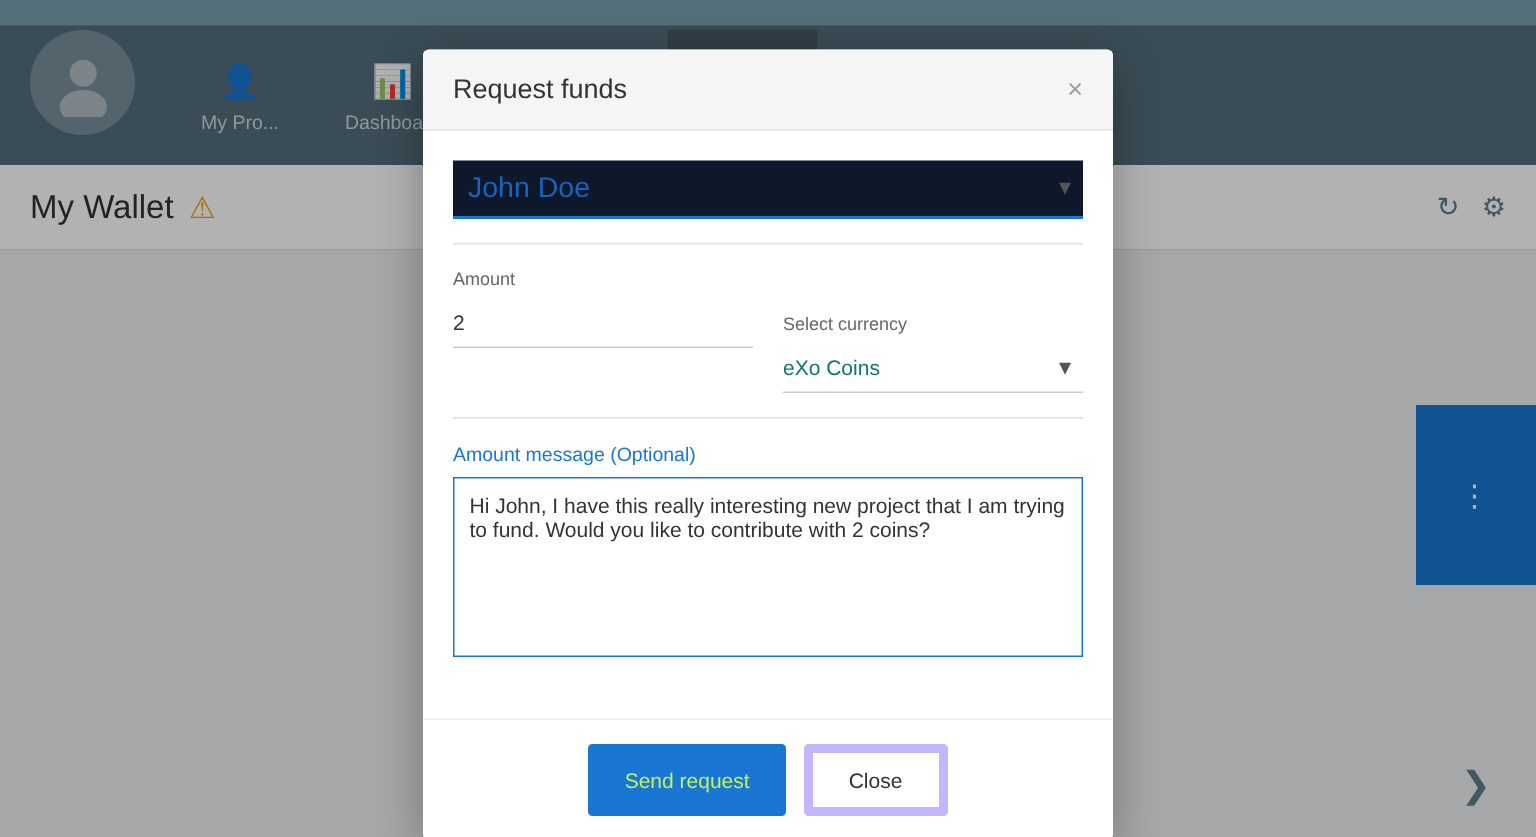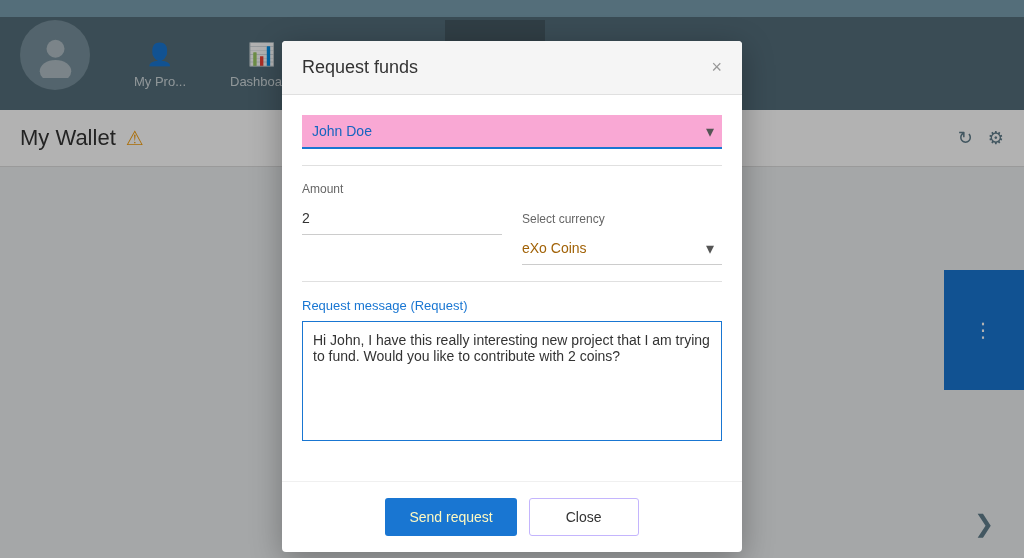--- a/index.html
+++ b/index.html
@@ -221,25 +221,25 @@
       display: block;
     }
 
     .recipient-select-wrapper {
       position: relative;
       border-bottom: 2px solid #1976d2;
     }
 
     .recipient-select-inner {
       width: 100%;
-      background: #f9a8d4;
+      background: #0f172a;
       padding: 8px 30px 8px 10px;
       color: #1565c0;
       font-weight: 500;
-      font-size: 14px;
+      font-size: 19px;
       border: none;
       appearance: none;
       cursor: pointer;
     }
 
     .select-arrow {
       position: absolute;
       right: 8px;
       top: 50%;
       transform: translateY(-50%);
@@ -276,21 +276,21 @@
     .currency-select-wrapper {
       position: relative;
       border-bottom: 1px solid #ccc;
     }
 
     .currency-select-inner {
       width: 100%;
       border: none;
       padding: 8px 30px 8px 0;
       font-size: 14px;
-      color: #a16207;
+      color: #0f766e;
       appearance: none;
       cursor: pointer;
       background: transparent;
     }
 
     .divider {
       border: none;
       border-top: 1px solid #e0e0e0;
       margin: 16px 0;
     }
@@ -310,34 +310,34 @@
     .modal-footer {
       padding: 16px 20px;
       display: flex;
       justify-content: center;
       gap: 12px;
       border-top: 1px solid #f0f0f0;
     }
 
     .btn-primary {
       background: #1976d2;
-      color: #fef9c3;
+      color: #bef264;
       border: none;
       padding: 10px 24px;
       border-radius: 3px;
       font-size: 14px;
       cursor: pointer;
       font-weight: 500;
     }
 
     .btn-secondary {
       background: #fff;
       color: #333;
-      border: 1px solid #c4b5fd;
-      padding: 10px 36px;
+      border: 6px solid #c4b5fd;
+      padding: 10px 24px;
       border-radius: 3px;
       font-size: 14px;
       cursor: pointer;
     }
   </style>
 </head>
 <body>
 
 <div class="bg-page">
 
@@ -422,21 +422,21 @@
               <option>eXo Coins</option>
             </select>
             <span class="select-arrow">▾</span>
           </div>
         </div>
       </div>
 
       <hr class="divider">
 
       <div class="form-group">
-        <label class="form-label-blue">Request message (Request)</label>
+        <label class="form-label-blue">Amount message (Optional)</label>
         <textarea class="message-textarea" style="">Hi John, I have this really interesting new project that I am trying to fund. Would you like to contribute with 2 coins?</textarea>
       </div>
     </div>
 
     <div class="modal-footer">
       <button class="btn-primary">Send request</button>
       <button class="btn-secondary">Close</button>
     </div>
 
   </div>

